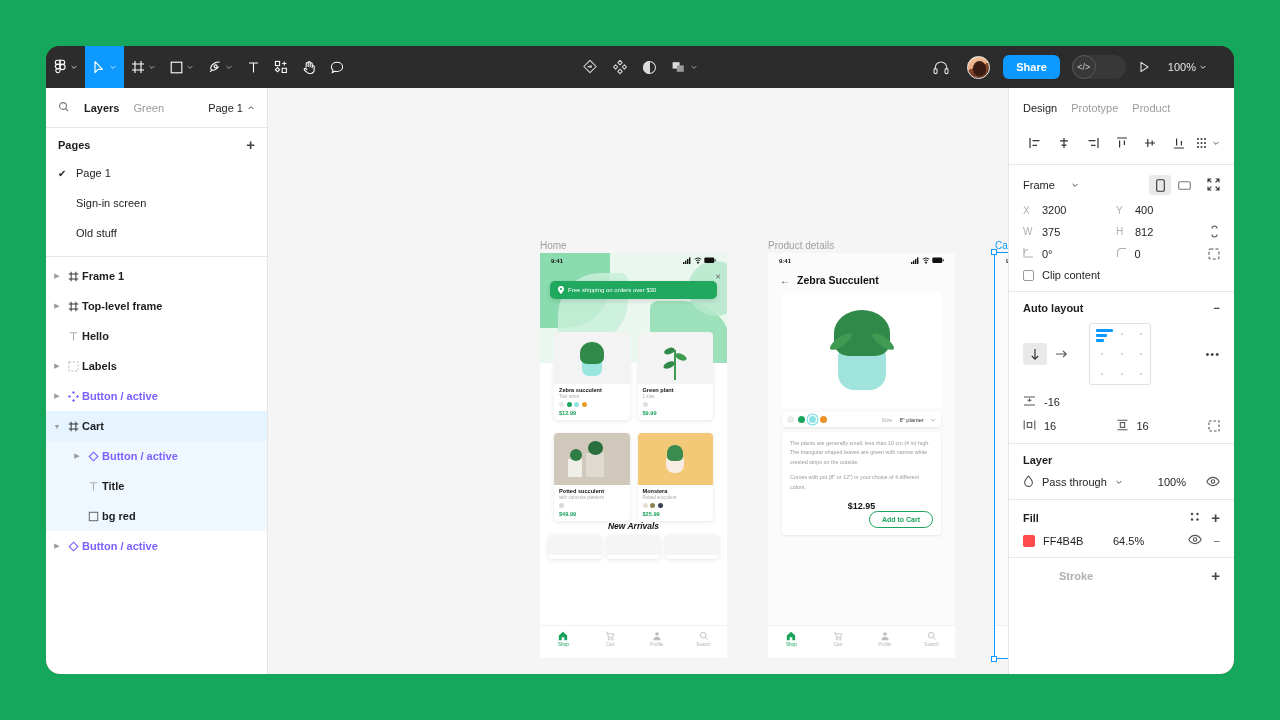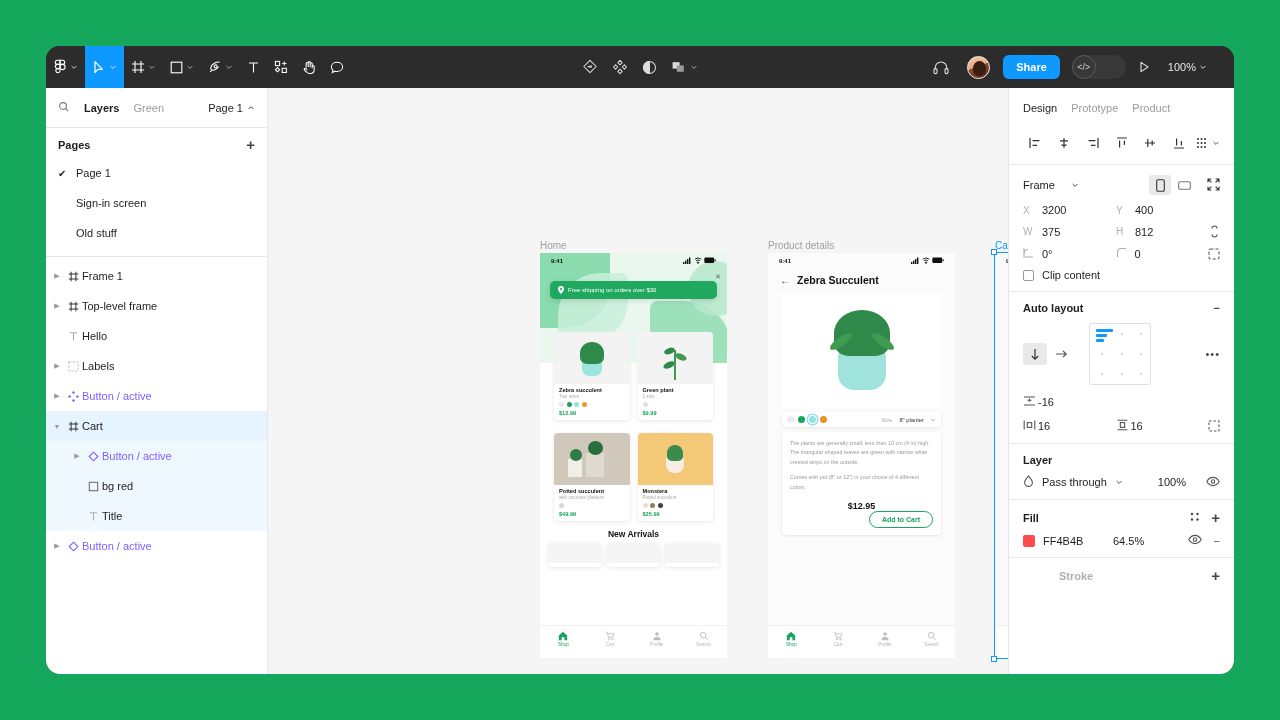--- a/index.html
+++ b/index.html
@@ -103,22 +103,22 @@
     font-size: 11px; color: #1e1e1e; cursor: pointer; padding-right: 8px;
   }
   .layer-row.selected { background: #e5f4ff; }
   .layer-row.child-sel { background: #f0f8ff; }
   .layer-row .arrow {
     width: 14px; text-align: center; font-size: 7px; color: #999; flex: 0 0 14px;
   }
   .layer-row .licon {
     width: 18px; flex: 0 0 18px; display: flex; align-items: center; justify-content: center;
   }
-  .layer-row .lname { font-weight: normal; }
-  .layer-row.bold .lname { font-weight: normal; text-align: center; }
+  .layer-row .lname { font-weight: bold; }
+  .layer-row.bold .lname { font-weight: bold; text-align: center; }
   .layer-row.purple .lname { color: #7b61ff; }
 
   
   #canvas { flex: 1; background: #f5f5f5; position: relative; overflow: hidden; }
 
   .frame-label {
     position: absolute; font-size: 10px; color: #a0a0a0; white-space: nowrap;
   }
   .frame-label.sel { color: #0d99ff; }
 
@@ -262,21 +262,21 @@
   .align-pad {
     width: 62px; height: 62px; border: 1px solid #e0e0e0; border-radius: 3px;
     display: grid; grid-template-columns: repeat(3,1fr); grid-template-rows: repeat(3,1fr);
     margin-left: 16px;
   }
   .align-pad .cell { display: flex; align-items: center; justify-content: center; }
   .align-pad .dot { width: 2px; height: 2px; border-radius: 50%; background: #c9c9c9; }
   .bars { display: flex; flex-direction: column; gap: 2px; align-items: flex-start; }
   .bars i { display: block; height: 3px; background: #0d99ff; border-radius: 1px; }
   .dots-more { margin-left: auto; color: #444; letter-spacing: 1px; cursor: pointer; }
-  .al-field { display: flex; align-items: center; gap: 2px; width: 93px; }
+  .al-field { display: flex; align-items: center; gap: 8px; width: 93px; }
   .al-field .v { color: #1e1e1e; }
   .swatch-chip { width: 12px; height: 12px; border-radius: 2px; }
   .fill-row { display: flex; align-items: center; gap: 8px; }
   .fill-row .hex { width: 62px; }
   .fill-row .op { color: #1e1e1e; }
   .fill-row .tail { margin-left: auto; display: flex; align-items: center; gap: 12px; color: #555; }
   .muted { color: #b0b0b0; margin-left: 36px; }
 </style>
 </head>
 <body style="background: rgb(21, 168, 92);">
@@ -518,34 +518,34 @@
             <span class="licon">
               <svg width="11" height="11" viewBox="0 0 12 12" fill="none" stroke="#7b61ff" stroke-width="1.2">
                 <path d="M6 1.3L10.7 6 6 10.7 1.3 6z"></path>
               </svg>
             </span>
             <span class="lname">Button / active</span>
           </div>
           <div class="layer-row child-sel" style="padding-left: 24px;">
             <span class="arrow"></span>
             <span class="licon">
-              <svg width="11" height="11" viewBox="0 0 12 12" fill="none" stroke="#666" stroke-width="1.1">
-                <rect x="1.4" y="1.4" width="9.2" height="9.2"></rect>
-              </svg>
-            </span>
-            <span class="lname">bg red</span>
+              <svg width="11" height="11" viewBox="0 0 12 12" fill="none" stroke="#aaa" stroke-width="1.1">
+                <path d="M2 2h8M6 2v8.4"></path>
+              </svg>
+            </span>
+            <span class="lname">Title</span>
           </div>
           <div class="layer-row child-sel" style="padding-left: 24px;">
             <span class="arrow"></span>
             <span class="licon">
-              <svg width="11" height="11" viewBox="0 0 12 12" fill="none" stroke="#aaa" stroke-width="1.1">
-                <path d="M2 2h8M6 2v8.4"></path>
-              </svg>
-            </span>
-            <span class="lname">Title</span>
+              <svg width="11" height="11" viewBox="0 0 12 12" fill="none" stroke="#666" stroke-width="1.1">
+                <rect x="1.4" y="1.4" width="9.2" height="9.2"></rect>
+              </svg>
+            </span>
+            <span class="lname">bg red</span>
           </div>
           <div class="layer-row purple" style="padding-left: 4px;">
             <span class="arrow">▶</span>
             <span class="licon">
               <svg width="11" height="11" viewBox="0 0 12 12" fill="none" stroke="#7b61ff" stroke-width="1.2">
                 <path d="M6 1.3L10.7 6 6 10.7 1.3 6z"></path>
               </svg>
             </span>
             <span class="lname">Button / active</span>
           </div>
@@ -646,21 +646,21 @@
             <div class="psub">Potted succulent</div>
             <div class="pdots">
               <span class="pdot" style="background:#e8e0cf"></span>
                 <span class="pdot" style="background:#8f8455"></span>
                 <span class="pdot" style="background:#3a3f54"></span>
             </div>
             <div class="pprice">$25.99</div>
           </div>
         </div>
 
-        <div class="sec-title" style="margin-top:8px;">New Arrivals</div>
+        <div class="sec-title" style="margin-top:0;font-style:italic;">New Arrivals</div>
         <div class="card-grid" style="margin-top:4px; gap:5px; padding:0 8px;">
           <div class="pcard" style="height:24px;">
               <div style="height:100%;background:#f5f5f5;"></div>
             </div>
           <div class="pcard" style="height:24px;">
               <div style="height:100%;background:#f5f5f5;"></div>
             </div>
           <div class="pcard" style="height:24px;">
               <div style="height:100%;background:#f5f5f5;"></div>
             </div>

